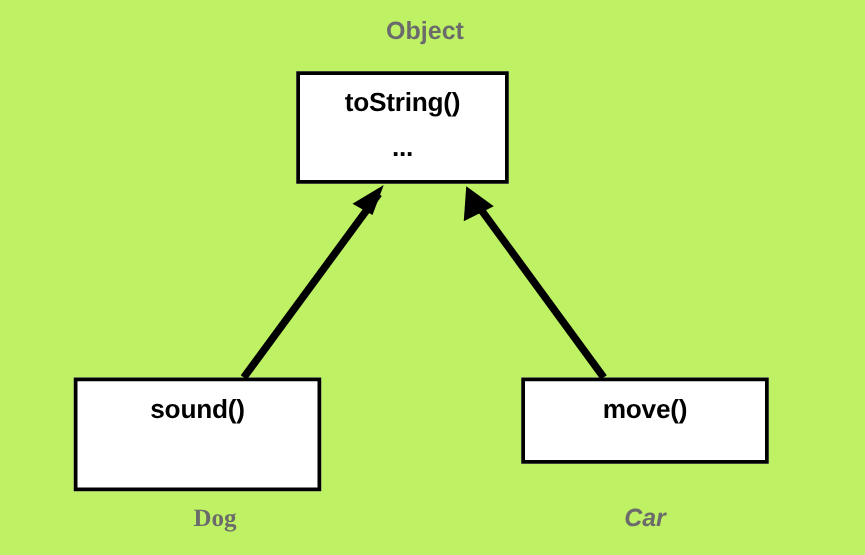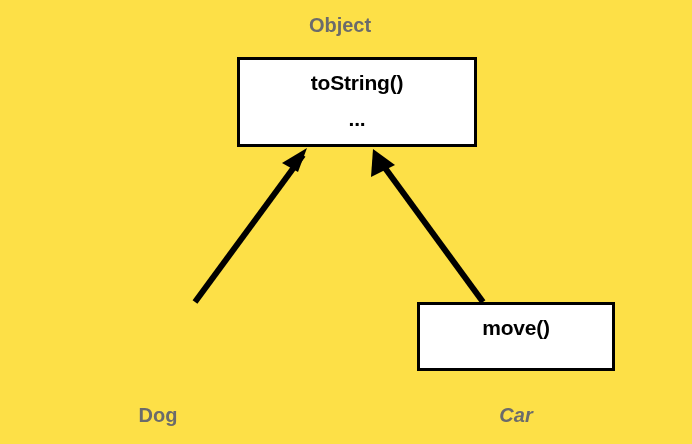--- a/index.html
+++ b/index.html
@@ -7,31 +7,31 @@
     padding: 0;
     background: #ffffff;
   }
   body {
     font-family: "Liberation Sans", sans-serif;
   }
   #diagram-root {
     position: relative;
     width: 692px;
     height: 444px;
-    background: #fde047;
+    background: #bef264;
     overflow: hidden;
   }
   
   .class-box {
     position: absolute;
     box-sizing: border-box;
     background: #ffffff;
     border: 3px solid #000000;
   }
-  #object-box  { left: 237px; top: 57px;  width: 240px; height: 90px; }
+  #object-box  { left: 237px; top: 57px;  width: 170px; height: 90px; }
   #dog-box     { left: 59px;  top: 302px; width: 198px; height: 91px; }
   #car-box     { left: 417px; top: 302px; width: 198px; height: 69px; }
 
   
   .member {
     position: absolute;
     width: 100%;
     text-align: center;
     color: #000000;
     font-weight: bold;
@@ -49,21 +49,21 @@
   .class-caption {
     position: absolute;
     color: #6b6b6b;
     font-weight: bold;
     font-size: 20px;
     line-height: 20px;
     text-align: center;
     white-space: nowrap;
   }
   #object-caption { left: 240px; top: 15px;  width: 200px; }
-  #dog-caption    { left: 58px;  top: 405px; width: 200px; }
+  #dog-caption    { left: 72px;  top: 405px; width: 200px; font-family: Liberation Serif, serif; }
   #car-caption    { left: 416px; top: 405px; width: 200px; font-style: italic; }
 
   
   #arrow-layer {
     position: absolute;
     left: 0;
     top: 0;
     width: 692px;
     height: 444px;
     pointer-events: none;
@@ -74,20 +74,23 @@
 
 <div id="diagram-root">
 
   <div class="class-caption" id="object-caption">Object</div>
 
   <div class="class-box" id="object-box">
     <div class="member" id="object-method">toString()</div>
     <div class="member" id="object-ellipsis">...</div>
   </div>
 
+  <div class="class-box" id="dog-box">
+    <div class="member" id="dog-method">sound()</div>
+  </div>
 
   <div class="class-caption" id="dog-caption">Dog</div>
 
   <div class="class-box" id="car-box">
     <div class="member" id="car-method">move()</div>
   </div>
 
   <div class="class-caption" id="car-caption">Car</div>
 
   <svg id="arrow-layer" viewBox="0 0 692 444">

